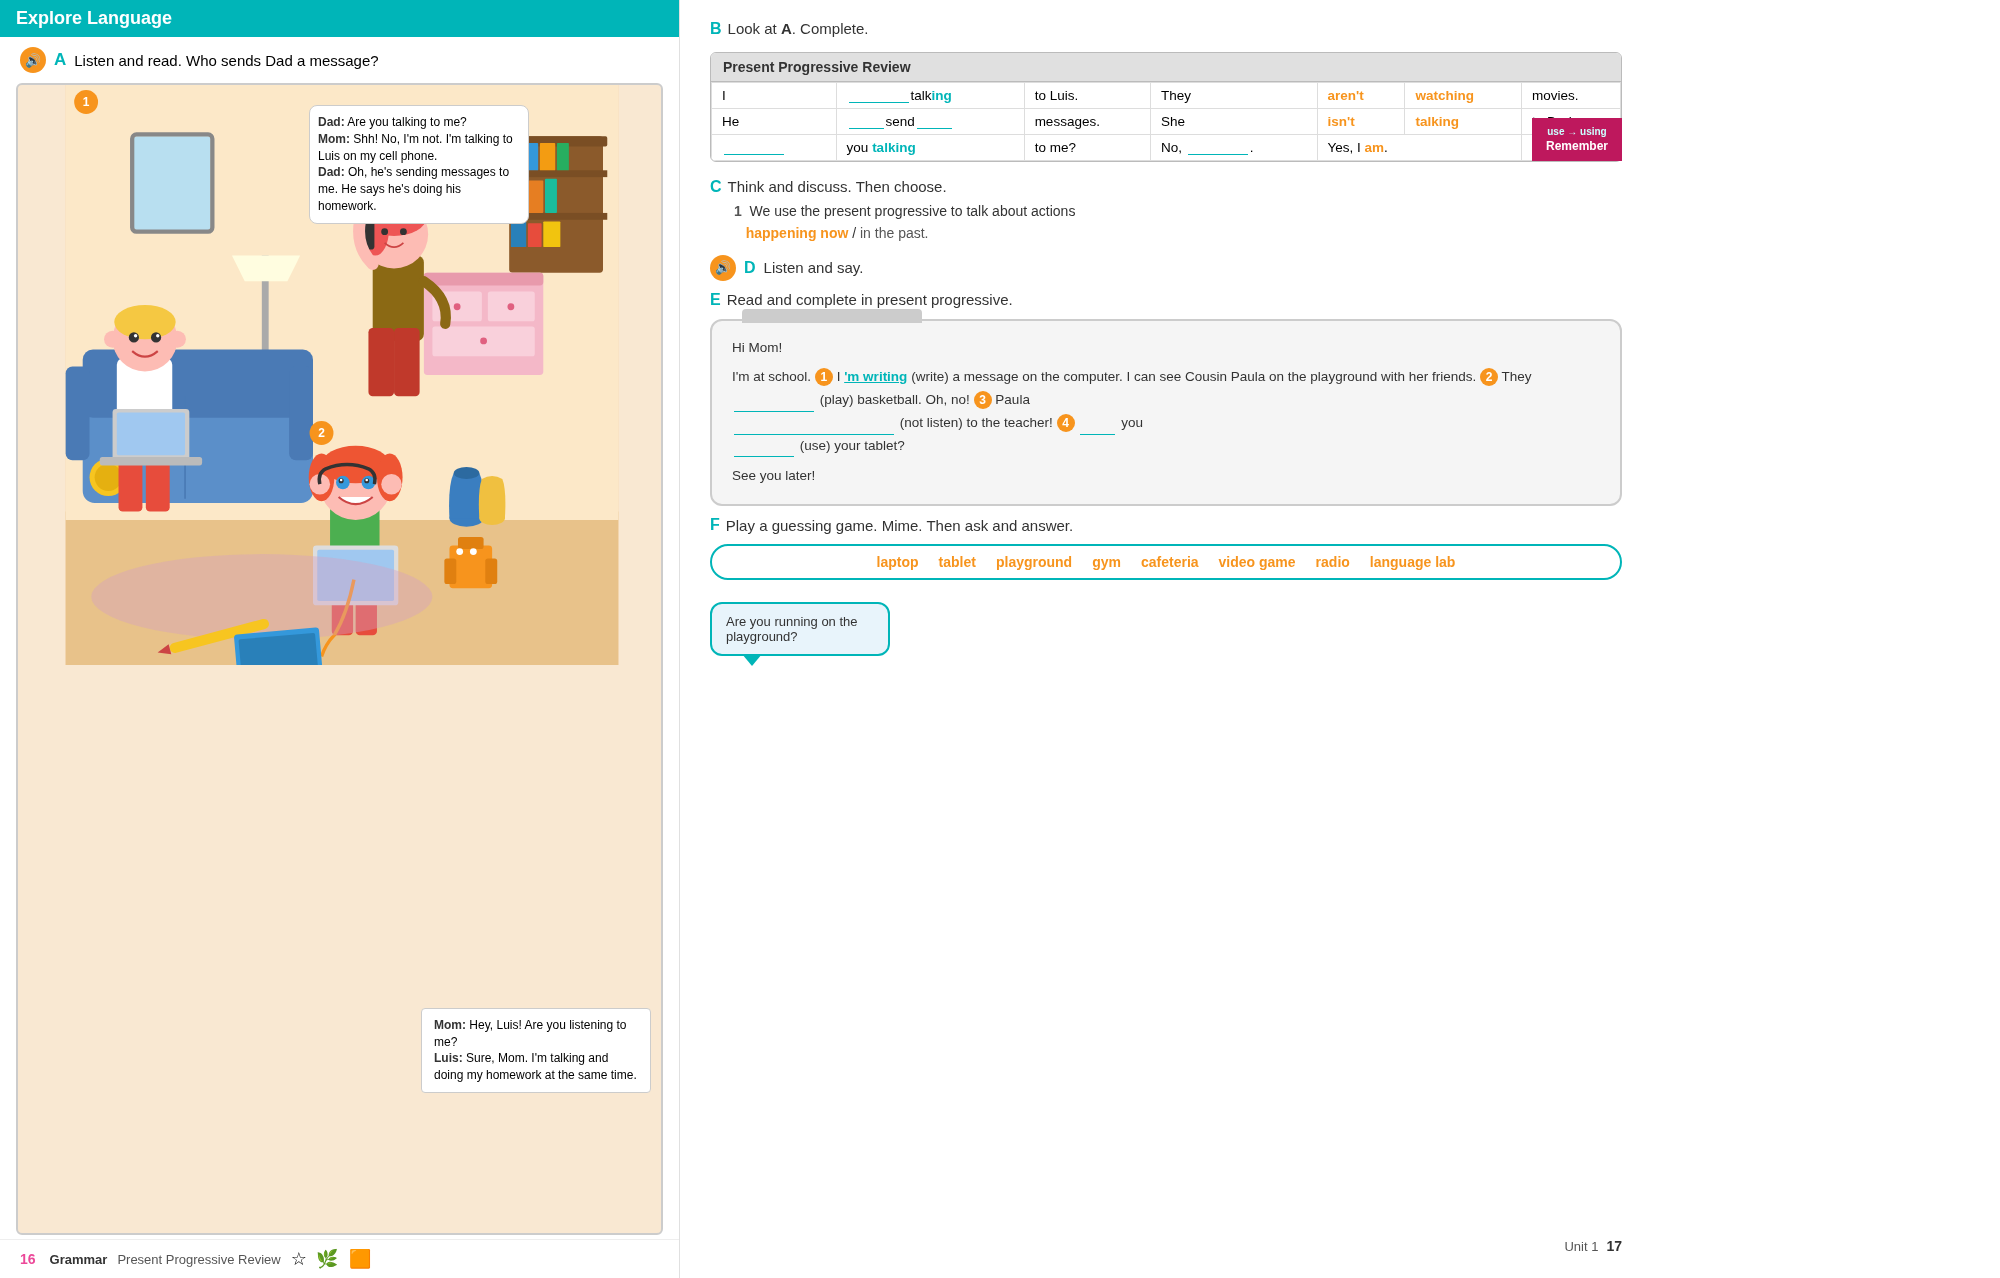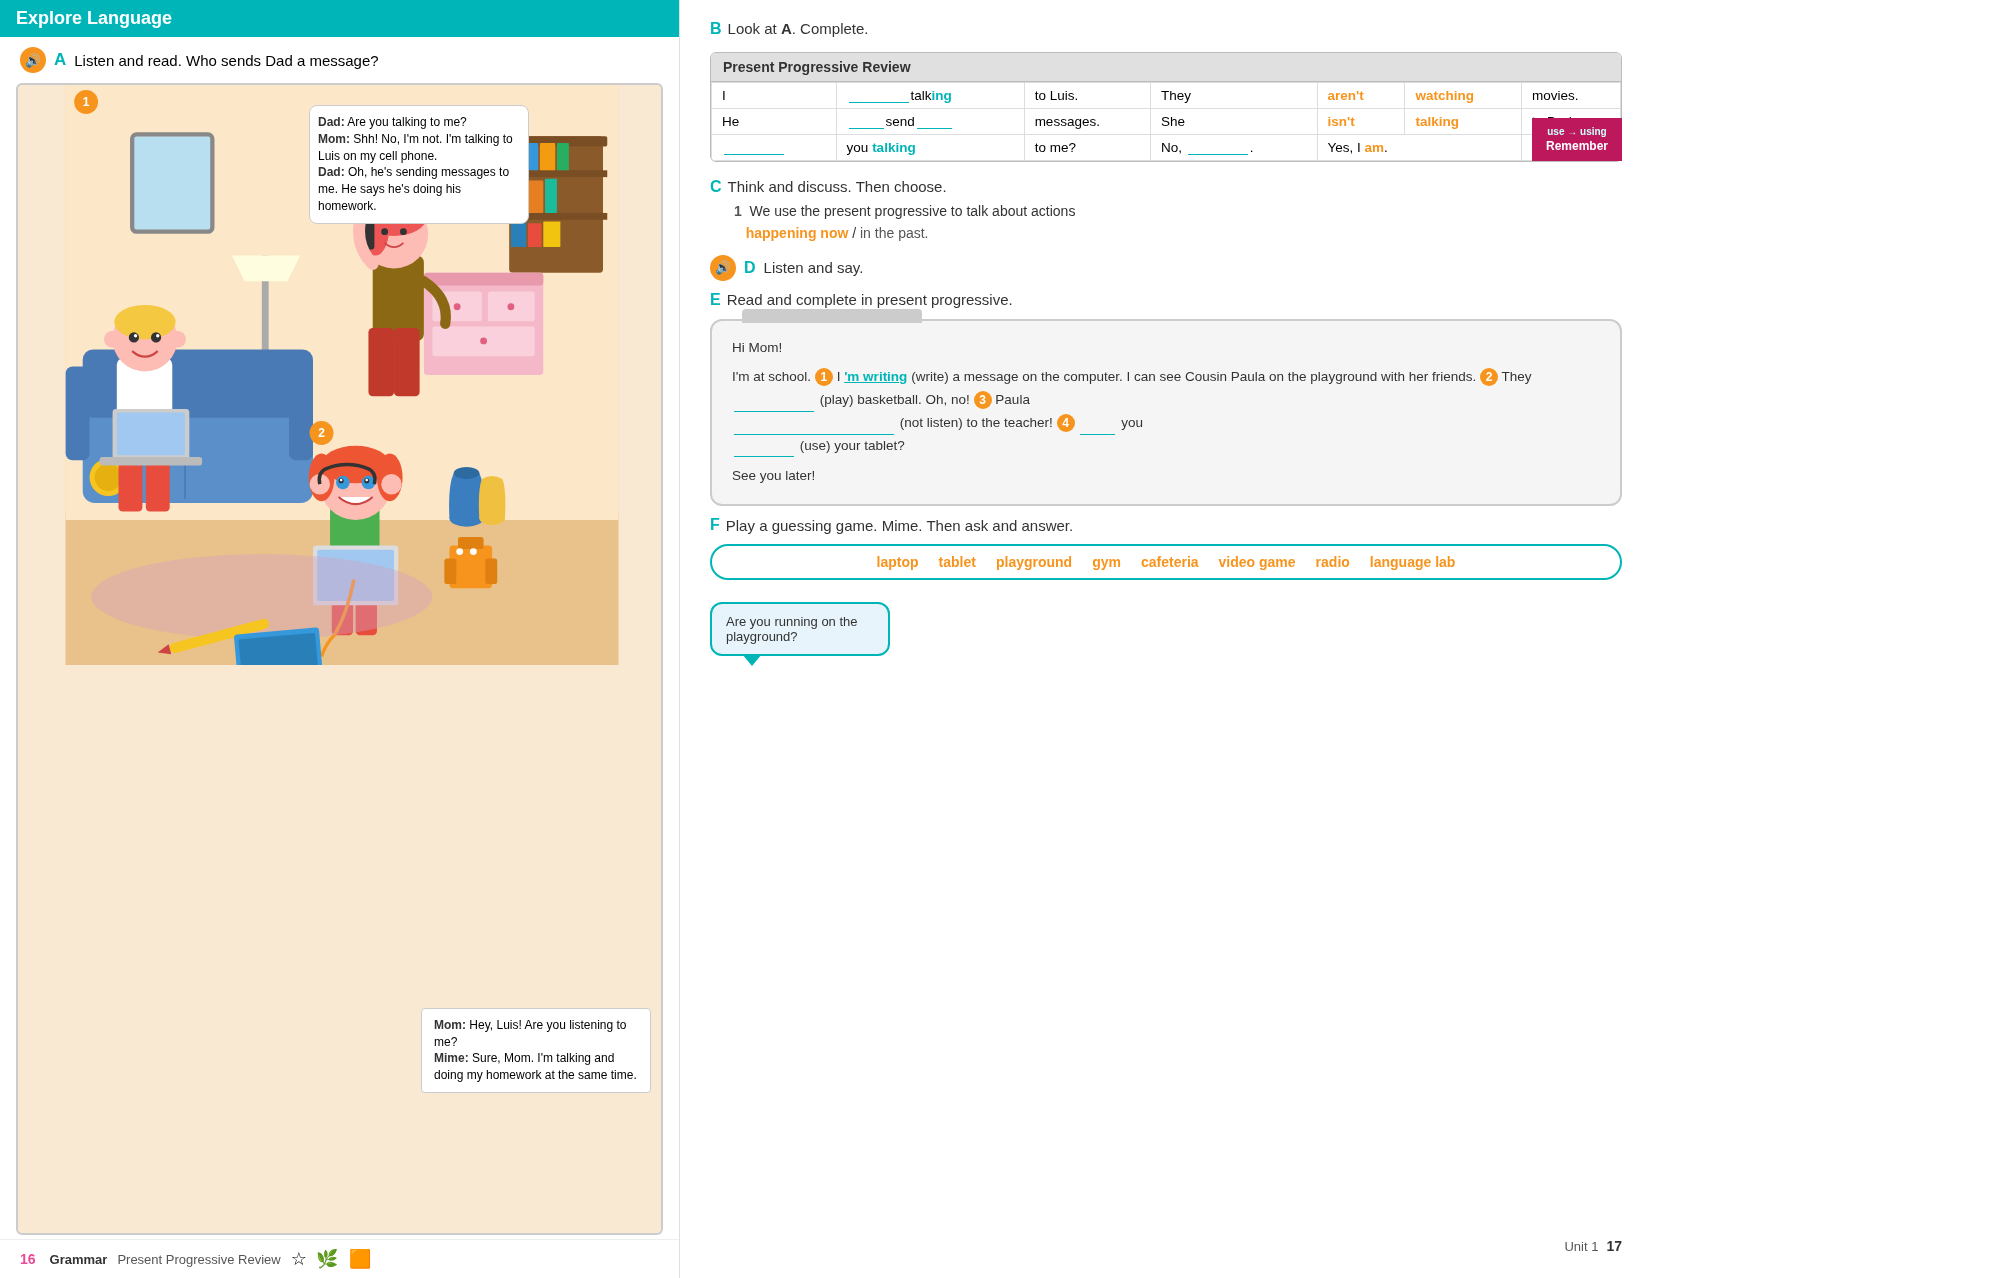--- a/index.html
+++ b/index.html
@@ -576,21 +576,21 @@
 
       
       <div class="dialogue-box-1">
         <div><span class="dialogue-name">Dad:</span> <span>Are you talking to me?</span></div>
         <div><span class="dialogue-name">Mom:</span> <span>Shh! No, I'm not. I'm talking to Luis on my cell phone.</span></div>
         <div><span class="dialogue-name">Dad:</span> <span>Oh, he's sending messages to me. He says he's doing his homework.</span></div>
       </div>
 
       <div class="dialogue-box-2">
         <div><span class="dialogue-name">Mom:</span> <span>Hey, Luis! Are you listening to me?</span></div>
-        <div><span class="dialogue-name">Mime:</span> <span>Sure, Mom. I'm talking and doing my homework at the same time.</span></div>
+        <div><span class="dialogue-name">Luis:</span> <span>Sure, Mom. I'm talking and doing my homework at the same time.</span></div>
       </div>
     </div>
 
     <div class="left-bottom">
       <span class="page-num-left">16</span>
       <span class="grammar-label">Grammar</span>
       <span class="grammar-sub">Present Progressive Review</span>
       <span class="icon-star">☆</span>
       <span style="font-size:18px;">🌿</span>
       <span style="font-size:18px;">🟧</span>

